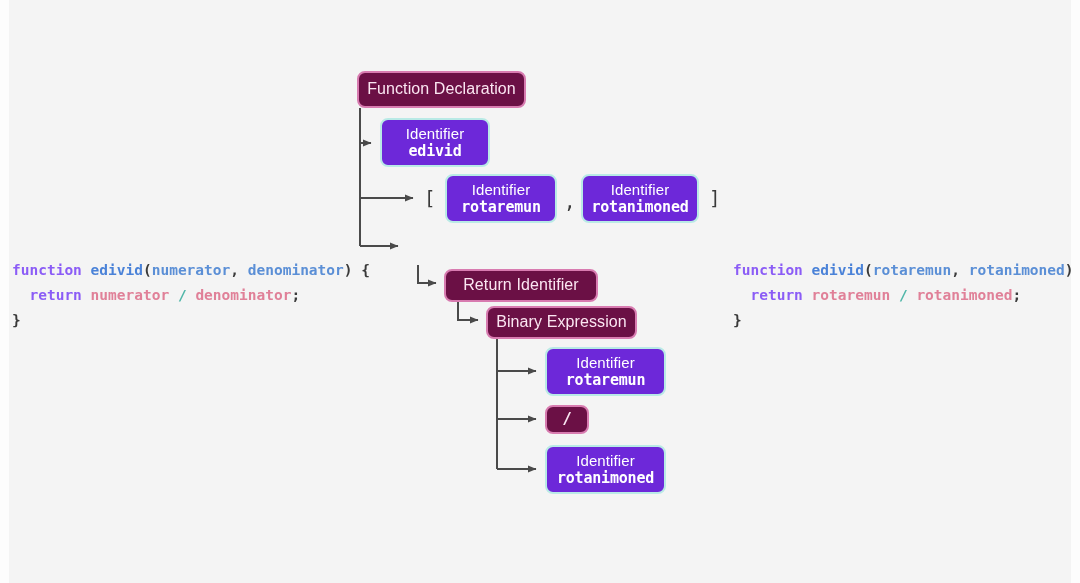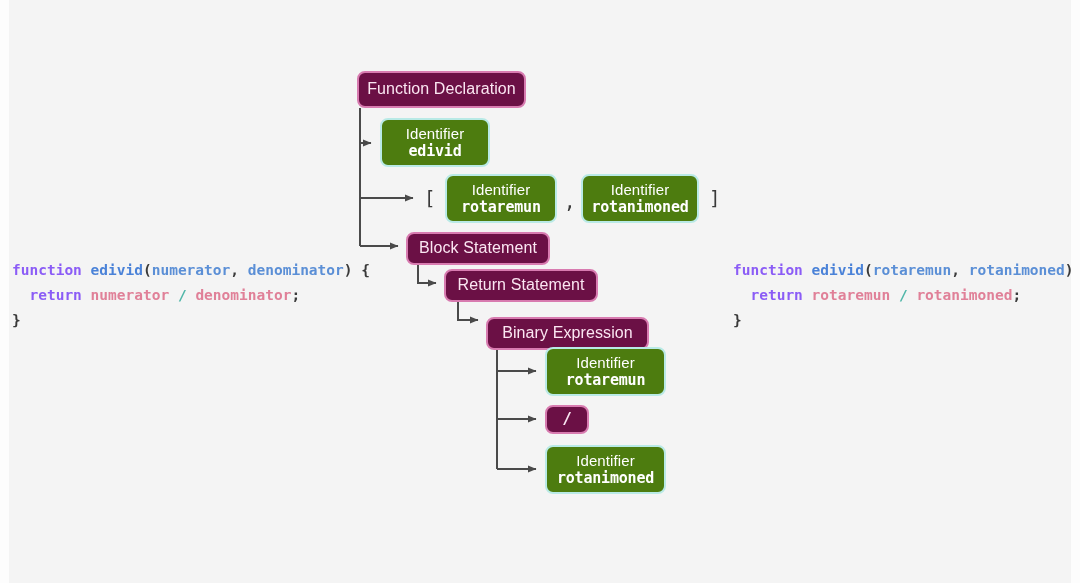--- a/index.html
+++ b/index.html
@@ -47,21 +47,21 @@
     text-align: center;
     color: #ffffff;
     line-height: 1.18;
   }
   .node.syntax {
     background: #6b1045;
     border: 2px solid #d87bb0;
     color: #fbe6f2;
   }
   .node.ident {
-    background: #4d7c0f;
+    background: #6d28d9;
     border: 2px solid #b9eae6;
   }
   .node .kind {
     font-family: "Liberation Sans", sans-serif;
     font-size: 15px;
     letter-spacing: .1px;
   }
   .node .val {
     font-family: "DejaVu Sans Mono", monospace;
     font-size: 15px;
@@ -153,29 +153,26 @@
 
   <span class="punct" style="left:564px; top:190px;">,</span>
 
   <div class="node ident" style="left:581px; top:174px; width:118px; height:49px;">
     <span class="kind">Identifier</span>
     <span class="val">rotanimoned</span>
   </div>
 
   <span class="punct" style="left:709px; top:187px;">]</span>
 
-  <div class="node syntax single" style="left:406px; top:232px; width:144px; height:33px;">
-    <span class="kind">Block Statement</span>
+
+  <div class="node syntax single" style="left:444px; top:269px; width:154px; height:33px;">
+    <span class="kind">Return Identifier</span>
   </div>
 
-  <div class="node syntax single" style="left:444px; top:269px; width:154px; height:33px;">
-    <span class="kind">Return Statement</span>
-  </div>
-
-  <div class="node syntax single" style="left:486px; top:317px; width:163px; height:33px;">
+  <div class="node syntax single" style="left:486px; top:306px; width:151px; height:33px;">
     <span class="kind">Binary Expression</span>
   </div>
 
   <div class="node ident" style="left:545px; top:347px; width:121px; height:49px;">
     <span class="kind">Identifier</span>
     <span class="val">rotaremun</span>
   </div>
 
   <div class="node syntax op" style="left:545px; top:405px; width:44px; height:29px;">
     <span class="val">/</span>

